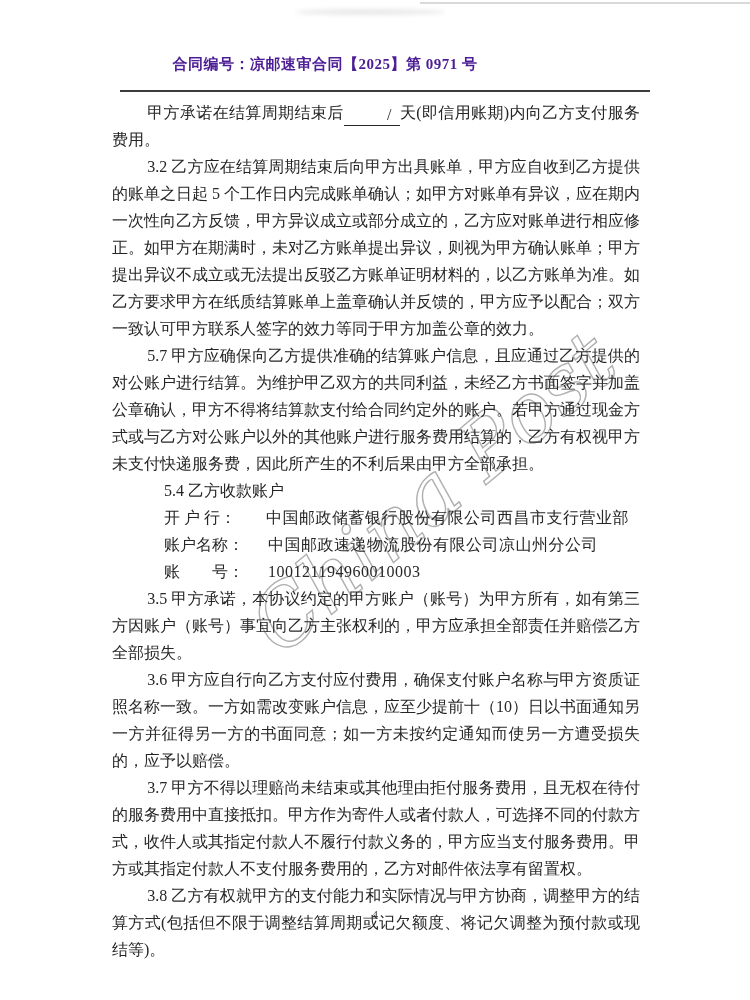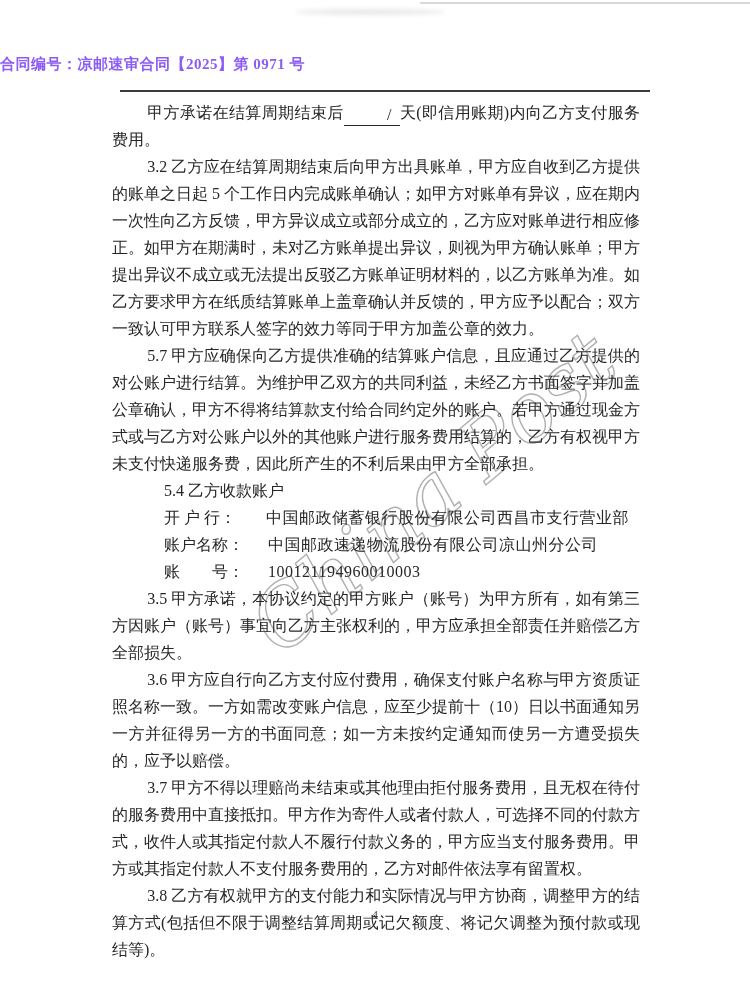--- a/index.html
+++ b/index.html
@@ -16,24 +16,24 @@
     position:absolute;top:2px;left:420px;width:330px;height:2px;
     background:#d9d9d9;filter:blur(.6px);
   }
   .smudge{
     position:absolute;top:9px;left:295px;width:150px;height:6px;
     background:#e9e9e9;border-radius:50%;filter:blur(2px);
   }
   
   .contract-no{
     margin:55px 100px 16px 0;
-    text-align:left;
+    text-align:center;
     font-size:15px;
     font-weight:bold;
-    color:#8b5cf6;
+    color:#4c1d95;
     letter-spacing:.5px;
   }
   .rule{
     margin:13px 100px 0 120px;
     border:none;border-top:2px solid #3c3c3c;
     height:0;
   }
   
   .doc-body{
     position:relative;

